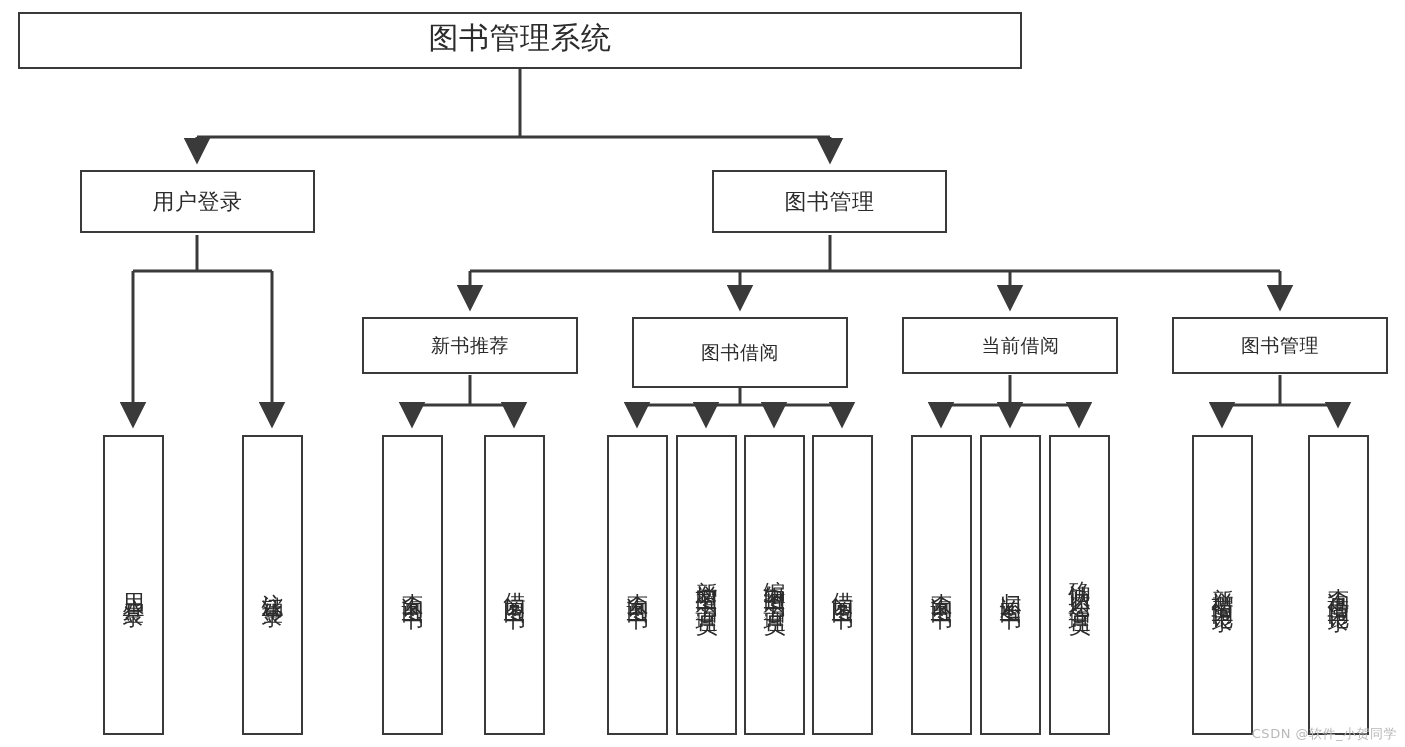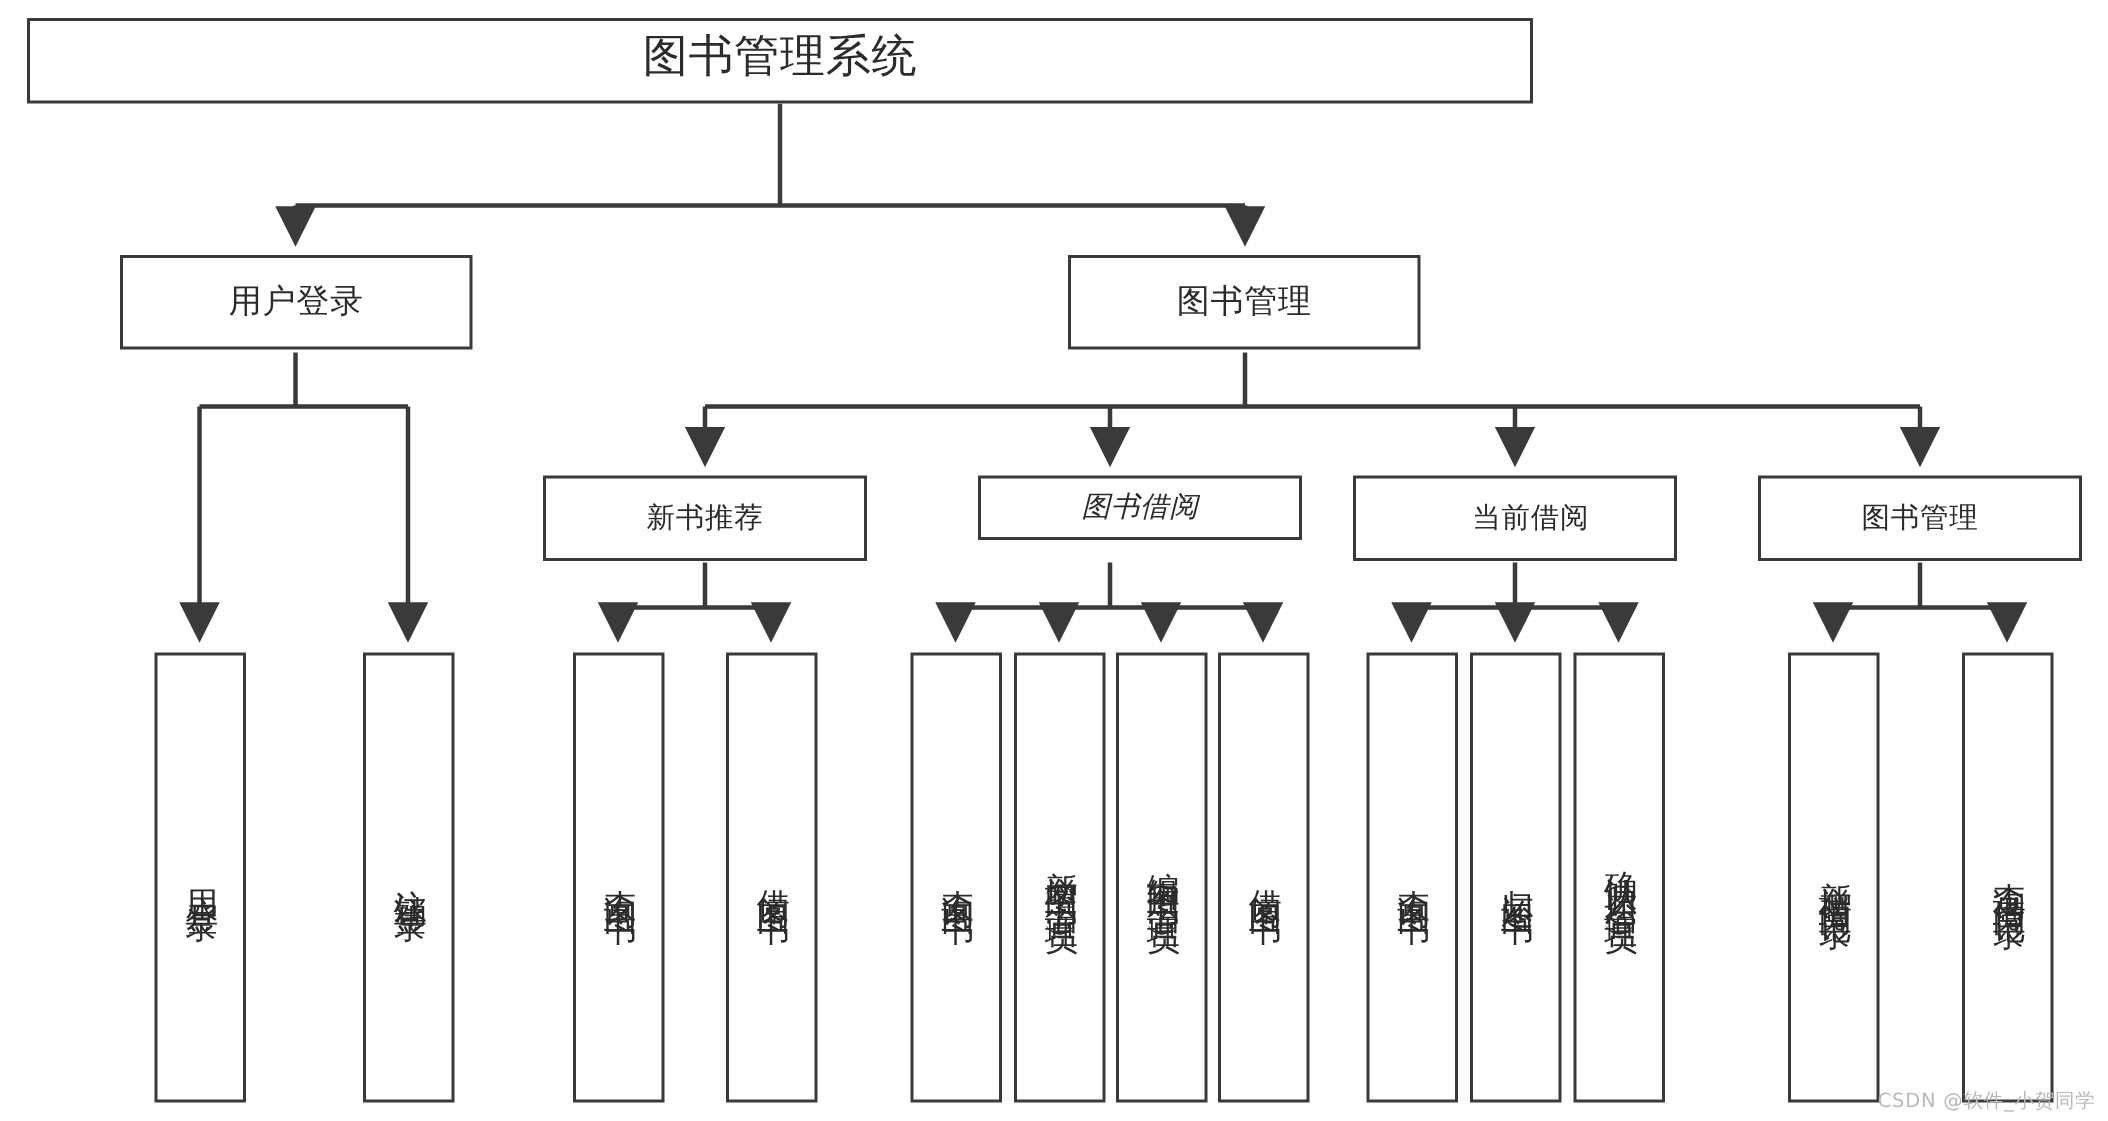--- a/index.html
+++ b/index.html
@@ -137,21 +137,21 @@
   </div>
 
   <div class="node level2" style="left:712px; top:170px; width:235px; height:63px;">
     <span class="node-label">图书管理</span>
   </div>
 
   <div class="node level3" style="left:362px; top:317px; width:216px; height:57px;">
     <span class="node-label">新书推荐</span>
   </div>
 
-  <div class="node level3" style="left:652px; top:317px; width:216px; height:43px;font-style:italic;">
+  <div class="node level3" style="left:632px; top:317px; width:216px; height:71px;">
     <span class="node-label">图书借阅</span>
   </div>
 
   <div class="node level3" style="left:902px; top:317px; width:216px; height:57px;padding-left:21px;">
     <span class="node-label">当前借阅</span>
   </div>
 
   <div class="node level3" style="left:1172px; top:317px; width:216px; height:57px;">
     <span class="node-label">图书管理</span>
   </div>

